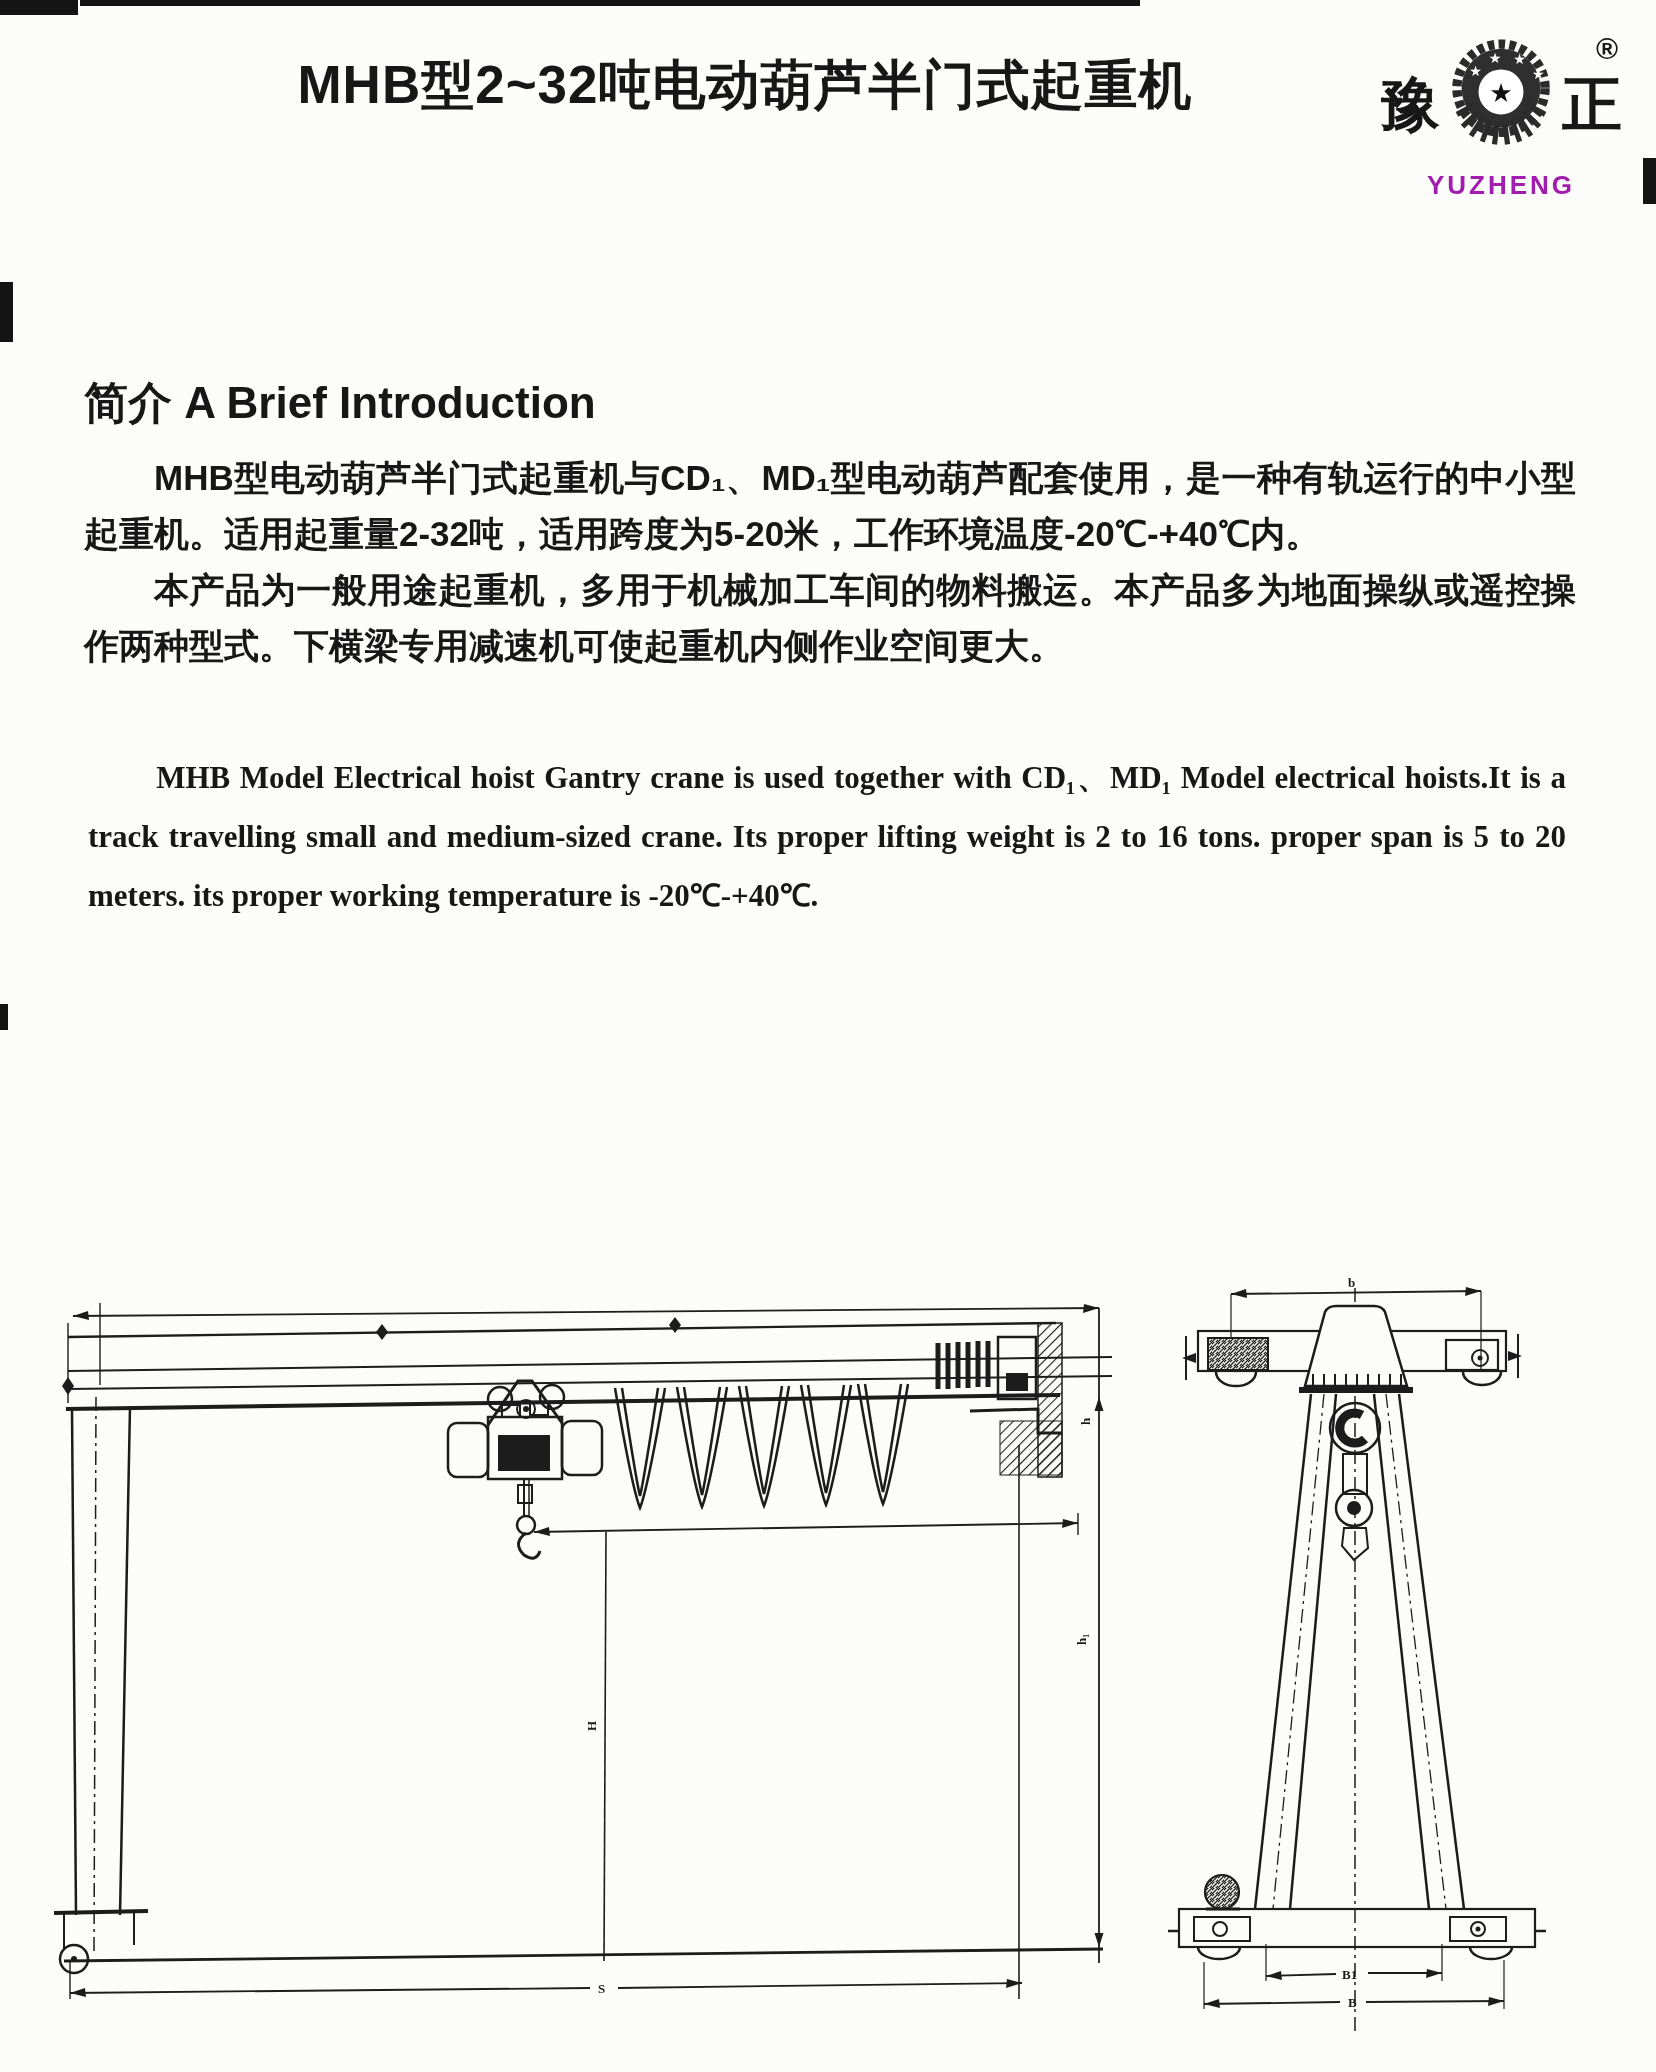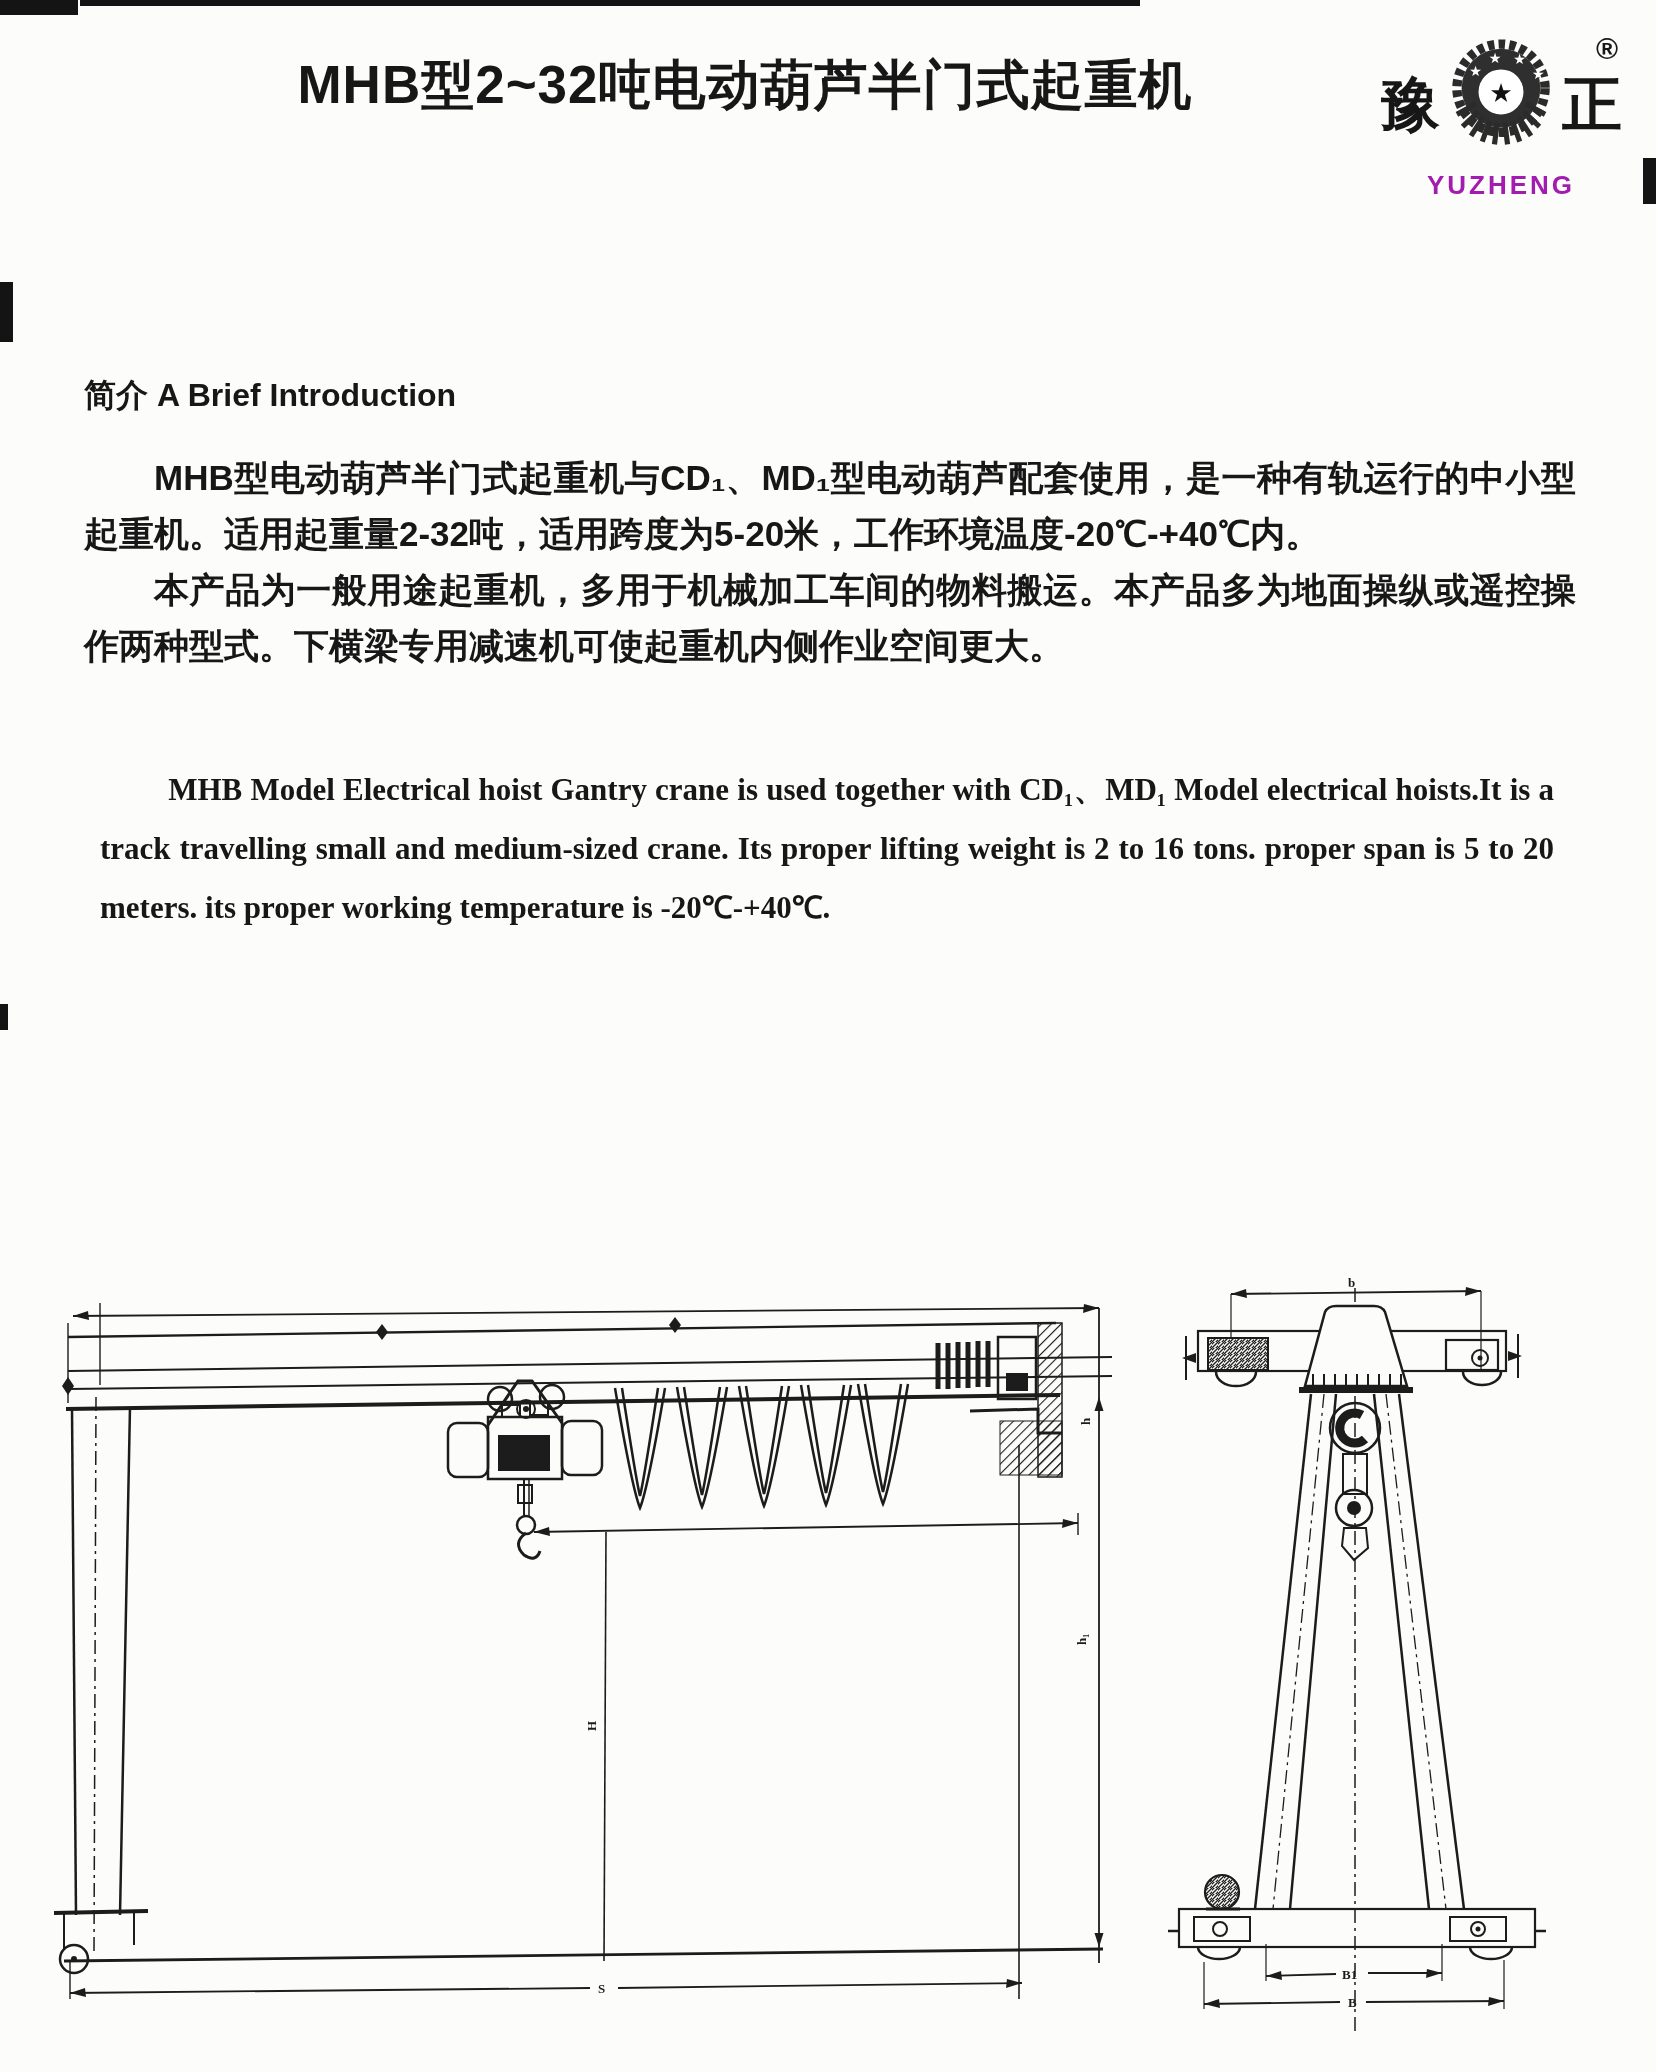--- a/index.html
+++ b/index.html
@@ -23,32 +23,32 @@
   .logo-row{display:flex;align-items:center;justify-content:center;height:150px;}
   .logo-cn{font-size:60px;font-weight:700;line-height:1;}
   .logo-cn.left{margin-right:-14px;}
   .logo-cn.right{margin-left:-14px;}
   .logo-reg{position:absolute;right:26px;top:2px;font-size:30px;font-weight:700;}
   .logo-brand{
     text-align:center;font-size:26px;font-weight:700;letter-spacing:3px;
     margin-top:-10px;color:#a21caf;
   }
   
-  .section-heading{position:absolute;left:84px;top:374px;font-size:32px;font-weight:700;}
+  .section-heading{position:absolute;left:84px;top:374px;font-size:44px;font-weight:700;}
   .cn-text{
     position:absolute;left:84px;top:450px;width:1492px;
     font-size:35px;line-height:56px;font-weight:600;text-align:justify;
   }
   .cn-text p{margin:0;text-indent:2em;}
   .en-text{
     position:absolute;left:84px;top:744px;width:1486px;
     font-family:"Liberation Serif",serif;font-size:31px;line-height:59px;
     font-weight:600;text-align:justify;
   }
-  .en-text p{margin:16px;text-indent:2.2em;}
+  .en-text p{margin:4px;text-indent:2.2em;}
   
   .drawing{position:absolute;}
   #front-view{left:50px;top:1285px;}
   #side-view{left:1158px;top:1276px;}
   svg .ln{stroke:#1c1c1c;fill:none;}
   svg .fl{fill:#1c1c1c;stroke:none;}
   svg text.dim{
     fill:#1c1c1c;font-family:"Liberation Serif",serif;font-size:13px;font-weight:700;
   }
   .cdash{stroke-dasharray:14 5 3 5;}

